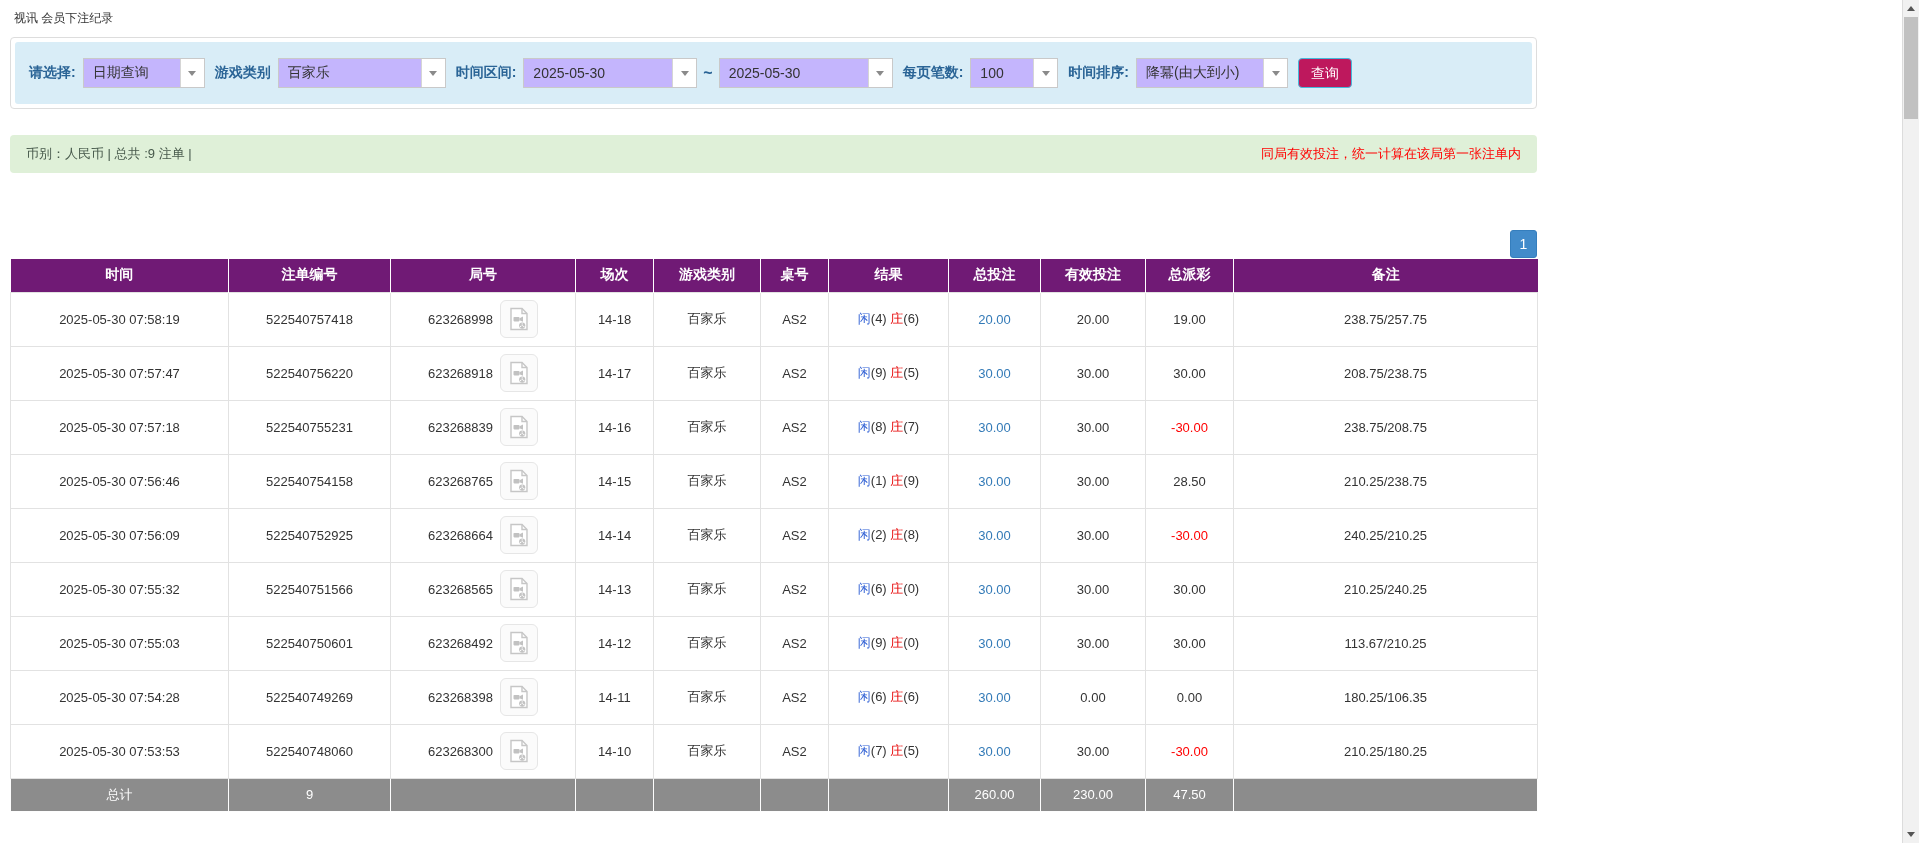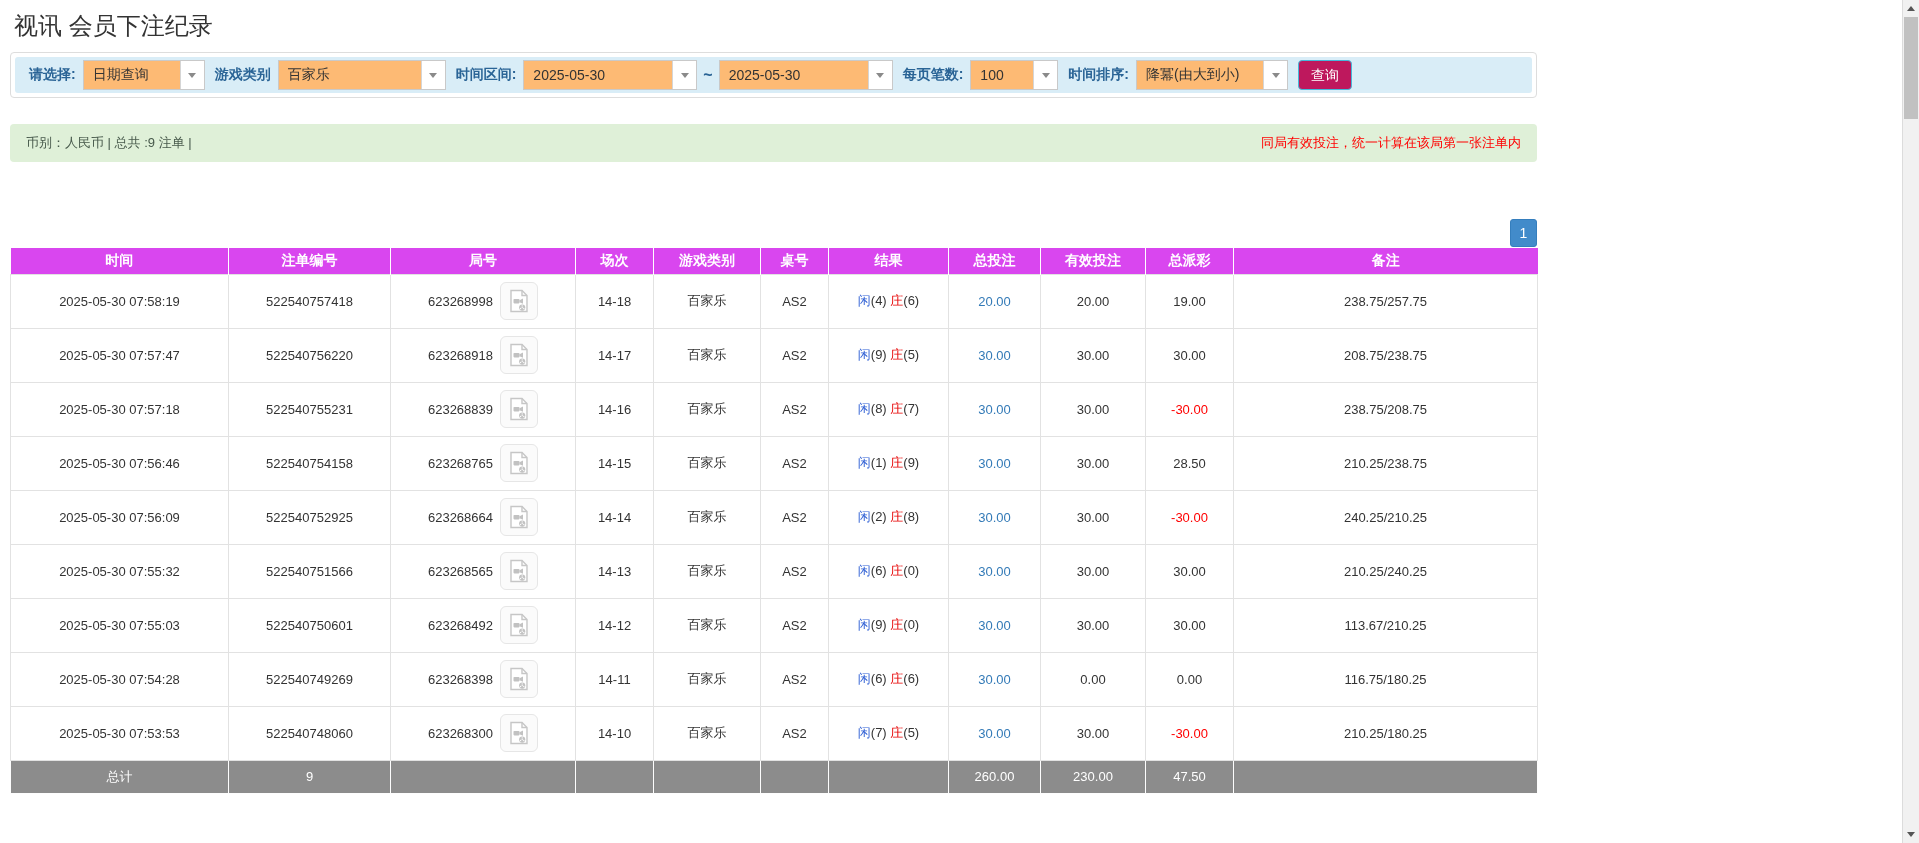--- a/index.html
+++ b/index.html
@@ -1,29 +1,29 @@
 <!DOCTYPE html>
 <html><head>
 <meta charset="utf-8">
 <style>
   * { box-sizing: border-box; margin: 0; padding: 0; }
   html, body { width: 1919px; height: 843px; overflow: hidden; background: #fff;
     font-family: "Liberation Sans", sans-serif; }
   .content { width: 1527px; margin-left: 10px; }
 
   
-  .page-title { font-size: 24px; font-weight: 500; color: #333; padding: 10px 0 10px 4px; }
+  .page-title { font-size: 12px; font-weight: 500; color: #333; padding: 10px 0 10px 4px; }
 
   
   .filter-panel { border: 1px solid #ddd; border-radius: 4px; padding: 4px; background: #fff; }
-  .filter-bar { background: #d9edf7; border-radius: 3px; padding: 3px 10px; display: flex;
+  .filter-bar { background: #d9edf7; border-radius: 3px; padding: 16px 10px; display: flex;
     align-items: center; flex-wrap: nowrap; }
   .f-label { color: #2a6496; font-weight: bold; font-size: 14px; white-space: nowrap; margin: 0 7px 0 10px; }
   .f-label:first-child { margin-left: 4px; }
-  .combo { display: inline-flex; height: 30px; background: #fdba74; border: 1px solid #c9c9c9;
+  .combo { display: inline-flex; height: 30px; background: #c4b5fd; border: 1px solid #c9c9c9;
     align-items: stretch; cursor: pointer; }
   .combo .txt { display: flex; align-items: center; padding: 0 9px; font-size: 14px; color: #333; flex: 1; white-space: nowrap; }
   .combo .arw { width: 24px; border-left: 1px solid #d5d5d5; display: flex; align-items: center; justify-content: center; background: #fff; }
   .tri-down { width: 0; height: 0; border-left: 4px solid transparent; border-right: 4px solid transparent; border-top: 5px solid #8a8a8a; }
   .w1 { width: 122px; } .w2 { width: 168px; } .w3 { width: 174px; } .w4 { width: 88px; } .w5 { width: 152px; }
   .tilde { color: #2a6496; font-weight: bold; margin: 0 6px; }
   .search-btn { margin-left: 10px; background: #be185d; border: 1px solid #46b8da; color: #fff;
     font-size: 14px; padding: 6px 12px; border-radius: 4px; cursor: pointer; height: 30px; line-height: 16px; }
 
   
@@ -32,21 +32,21 @@
   .summary-left { color: #47594b; }
   .summary-right { color: #f00; text-align: right; }
 
   
   .pagination { margin-top: 57px; display: flex; justify-content: flex-end; }
   .page-btn { width: 27px; height: 28px; background: #428bca; border: 1px solid #357ebd; border-radius: 3px;
     color: #fff; font-size: 14px; display: flex; align-items: center; justify-content: center; cursor: pointer; }
 
   
   table { width: 1527px; border-collapse: collapse; table-layout: fixed; margin-top: 1px; }
-  thead th { background: #d946ef; color: #fff; font-size: 14px; font-weight: bold; height: 26px;
+  thead th { background: #701a75; color: #fff; font-size: 14px; font-weight: bold; height: 33px;
     border-left: 1px solid #fff; text-align: center; }
   thead th:first-child { border-left: none; }
   tbody td { height: 54px; border: 1px solid #e2e2e2; text-align: center; font-size: 13px; color: #333;
     background: #fff; overflow: hidden; }
   tfoot td { height: 33px; background: #8c8c8c; color: #fff; font-size: 13px; text-align: center;
     border: 1px solid #fdfdfd; }
   .round-wrap { display: flex; align-items: center; justify-content: center; gap: 7px; }
   .video-btn { width: 38px; height: 38px; background: #fbfbfb; border: 1px solid #e6e6e6; border-radius: 6px;
     display: inline-flex; align-items: center; justify-content: center; cursor: pointer; }
   .res-p { color: #2e5fd4; }
@@ -393,21 +393,21 @@
 </button>
             </div>
           </td>
           <td>14-11</td>
           <td>百家乐</td>
           <td>AS2</td>
           <td><span><span class="res-p">闲</span><span class="res-n">(6)</span> <span class="res-b">庄</span><span class="res-n">(6)</span></span></td>
           <td><span class="bet-link">30.00</span></td>
           <td>0.00</td>
           <td>0.00</td>
-          <td>116.75/180.25</td>
+          <td>180.25/106.35</td>
         </tr>
         <tr>
           <td>2025-05-30 07:53:53</td>
           <td>522540748060</td>
           <td>
             <div class="round-wrap">
               <span>623268300</span>
               <button class="video-btn">
   <svg width="22" height="24" viewBox="0 0 22 24" fill="none">
     <path d="M3 1.5 h11 l5 5 v16 H3 z" stroke="#c6c6c6" stroke-width="1.4" fill="#fff"></path>

